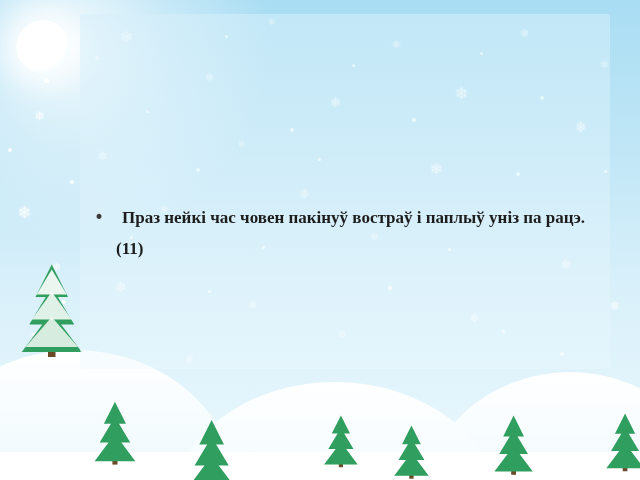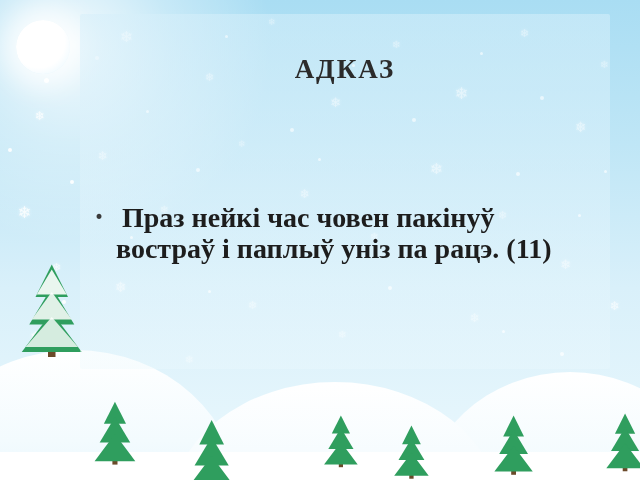--- a/index.html
+++ b/index.html
@@ -85,21 +85,21 @@
     color: #3a3a3a;
     line-height: 30px;
     padding-left: 4px;
     box-sizing: border-box;
   }
 
   .body-text {
     flex: 1 1 auto;
     font-family: "Liberation Serif", serif;
     font-weight: bold;
-    font-size: 28px;
+    font-size: 17px;
     line-height: 31px;
     color: #1d1d1d;
     text-indent: 6px;
   }
 
   
   .hill {
     position: absolute;
     border-radius: 50% 50% 0 0 / 100% 100% 0 0;
     background: #ffffff;
@@ -274,21 +274,20 @@
         </svg></div>
       <div class="tree" style="left: 604px; top: 412px; width: 42.12px; height: 60.84px;"><svg viewBox="0 0 54 78" width="42.120000000000005" height="60.84">
           <rect x="24" y="62" width="6" height="14" fill="#6b4a2a"></rect>
           <path d="M27 2 L40 28 L14 28 Z" fill="#2f9e5e"></path>
           <path d="M27 20 L45 50 L9 50 Z" fill="#2f9e5e"></path>
           <path d="M27 40 L51 72 L3 72 Z" fill="#2f9e5e"></path>
         </svg></div>
     </div>
 
   <div class="panel">
-    <div class="title">АДКАЗ</div>
 
     <div class="bullet-block">
       <div class="bullet-mark">•</div>
       <div class="body-text"> Праз нейкі час човен пакінуў востраў і паплыў уніз па рацэ. (11)</div>
     </div>
   </div>
 
   <div class="frame-left"></div>
 </div>
 

